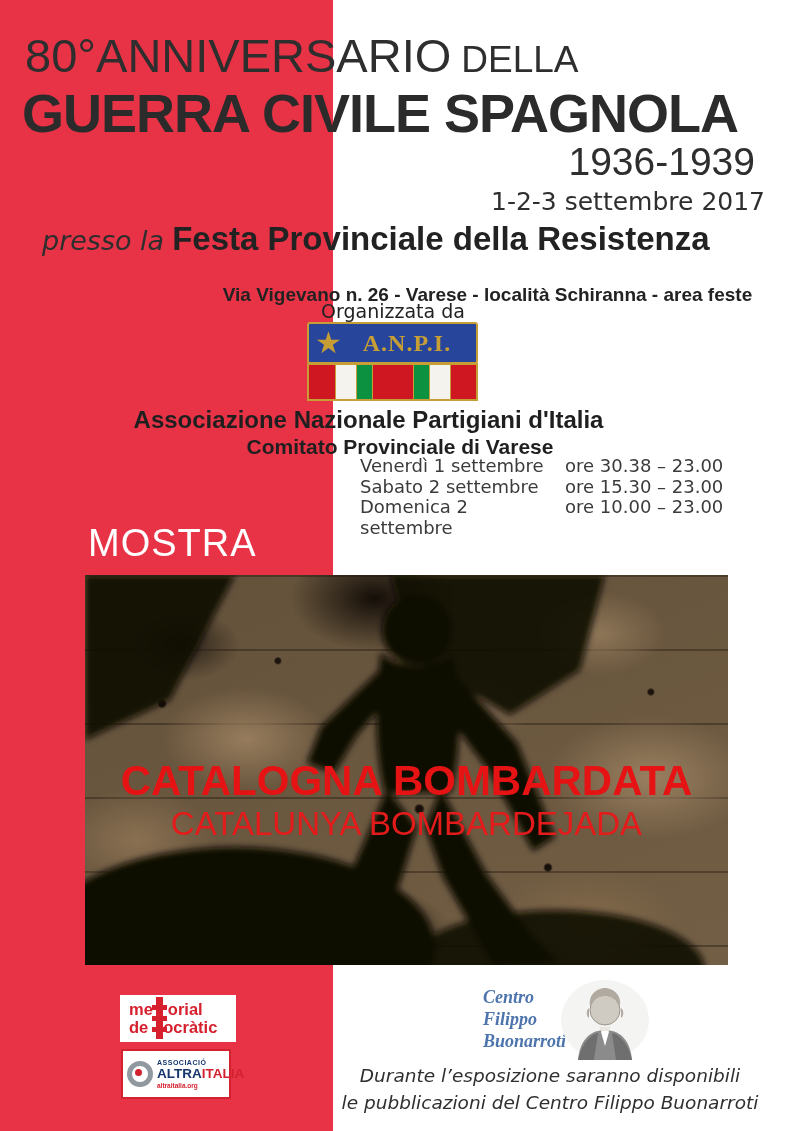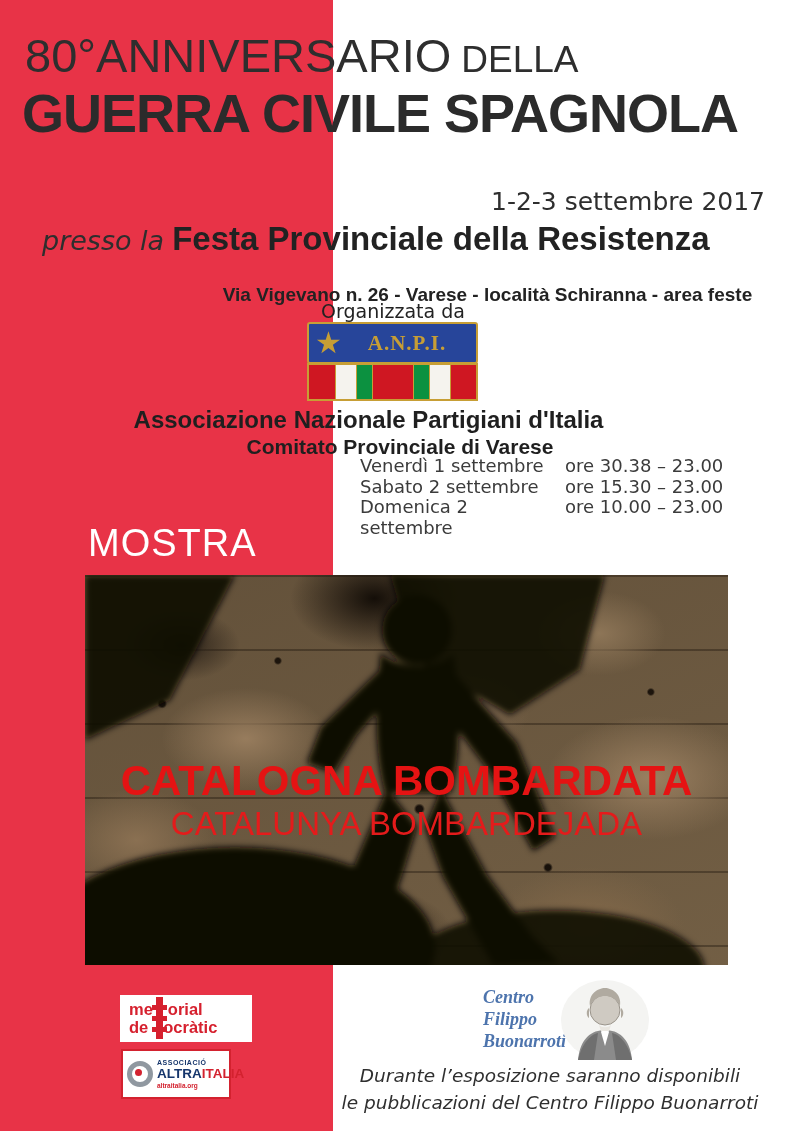--- a/index.html
+++ b/index.html
@@ -24,21 +24,21 @@
   .address { position:absolute; left:215px; top:256px; width:545px; text-align:center; font-weight:700; font-size:19px; color:#222; white-space:nowrap;margin-top:28px; }
 
   
   .organized { position:absolute; left:0; top:300px; width:786px; text-align:center; font-family:"DejaVu Sans", sans-serif; font-size:19px; color:#222; }
   .anpi { position:absolute; left:307px; top:322px; width:171px; }
   .anpi-top {
     height:42px; background:#27459a; border:2px solid #c79e35; border-radius:3px;
     display:flex; align-items:center; padding:0 6px;
   }
   .anpi-star { color:#c79e35; font-size:30px; line-height:1; margin-right:2px; }
-  .anpi-acronym { color:#c79e35; font-family:"Liberation Serif", serif; font-weight:700; font-size:21px; letter-spacing:1px; flex:1; text-align:center; }
+  .anpi-acronym { color:#c79e35; font-family:"Liberation Serif", serif; font-weight:700; font-size:24px; letter-spacing:1px; flex:1; text-align:center; }
   .anpi-ribbon { height:38px; margin-top:-1px; border:2px solid #c79e35; display:flex; }
   .anpi-ribbon span { height:100%; border-left:1px solid #c79e35; }
   .anpi-ribbon span:first-child { border-left:none; }
   .s-red { background:#cf1722; } .s-white { background:#f5f3ee; } .s-green { background:#0c9140; }
   .w17 { width:17%; } .w14 { width:14%; } .w10 { width:10.5%; } .w27 { width:27%; }
 
   .association { position:absolute; left:0; top:406px; width:737px; text-align:center; font-weight:700; font-size:24px; color:#1f1f1f; }
   .committee   { position:absolute; left:0; top:435px; width:800px; text-align:center; font-weight:700; font-size:21px; color:#1f1f1f; }
 
   
@@ -74,21 +74,21 @@
     position:absolute; left:0; top:182px; width:100%; text-align:center;
     color:#e51313; font-weight:700; font-size:42px; letter-spacing:0; white-space:nowrap;
   }
   .expo-title-ca {
     position:absolute; left:0; top:230px; width:100%; text-align:center;
     color:#e41b1b; font-weight:400; font-size:33px; white-space:nowrap;
   }
 
   
   .memorial {
-    position:absolute; left:120px; top:995px; width:132px; height:47px;
+    position:absolute; left:120px; top:995px; width:116px; height:47px;
     background:#ffffff; padding:5px 0 0 9px;
     color:#d6202e; font-weight:700; font-size:16.5px; line-height:18px;
   }
   .memorial .gap { display:inline-block; width:15px; }
   .memorial .cross { position:absolute; left:32px; top:2px; width:15px; height:42px; }
   .memorial .cross .v { position:absolute; left:4px; top:0; width:7px; height:42px; background:#d6202e; }
   .memorial .cross .h1 { position:absolute; left:0; top:8px;  width:15px; height:5px; background:#d6202e; }
   .memorial .cross .h2 { position:absolute; left:0; top:19px; width:15px; height:5px; background:#d6202e; }
   .memorial .cross .h3 { position:absolute; left:0; top:30px; width:15px; height:5px; background:#d6202e; }
 
@@ -122,20 +122,21 @@
 <body>
 
 <div class="poster">
 
   <div class="red-band"></div>
 
   <div class="title1">
     <span>80°ANNIVERSARIO</span><span class="suffix">DELLA</span>
   </div>
   <div class="title2">GUERRA CIVILE SPAGNOLA</div>
+  <div class="years">1936-1939</div>
   <div class="dates">1-2-3 settembre 2017</div>
 
   <div class="venue">
     <span class="prefix">presso la</span><span class="name">Festa Provinciale della Resistenza</span>
   </div>
   <div class="address">Via Vigevano n. 26 - Varese - località Schiranna - area feste</div>
 
   <div class="organized">Organizzata da</div>
   <div class="anpi">
     <div class="anpi-top">

